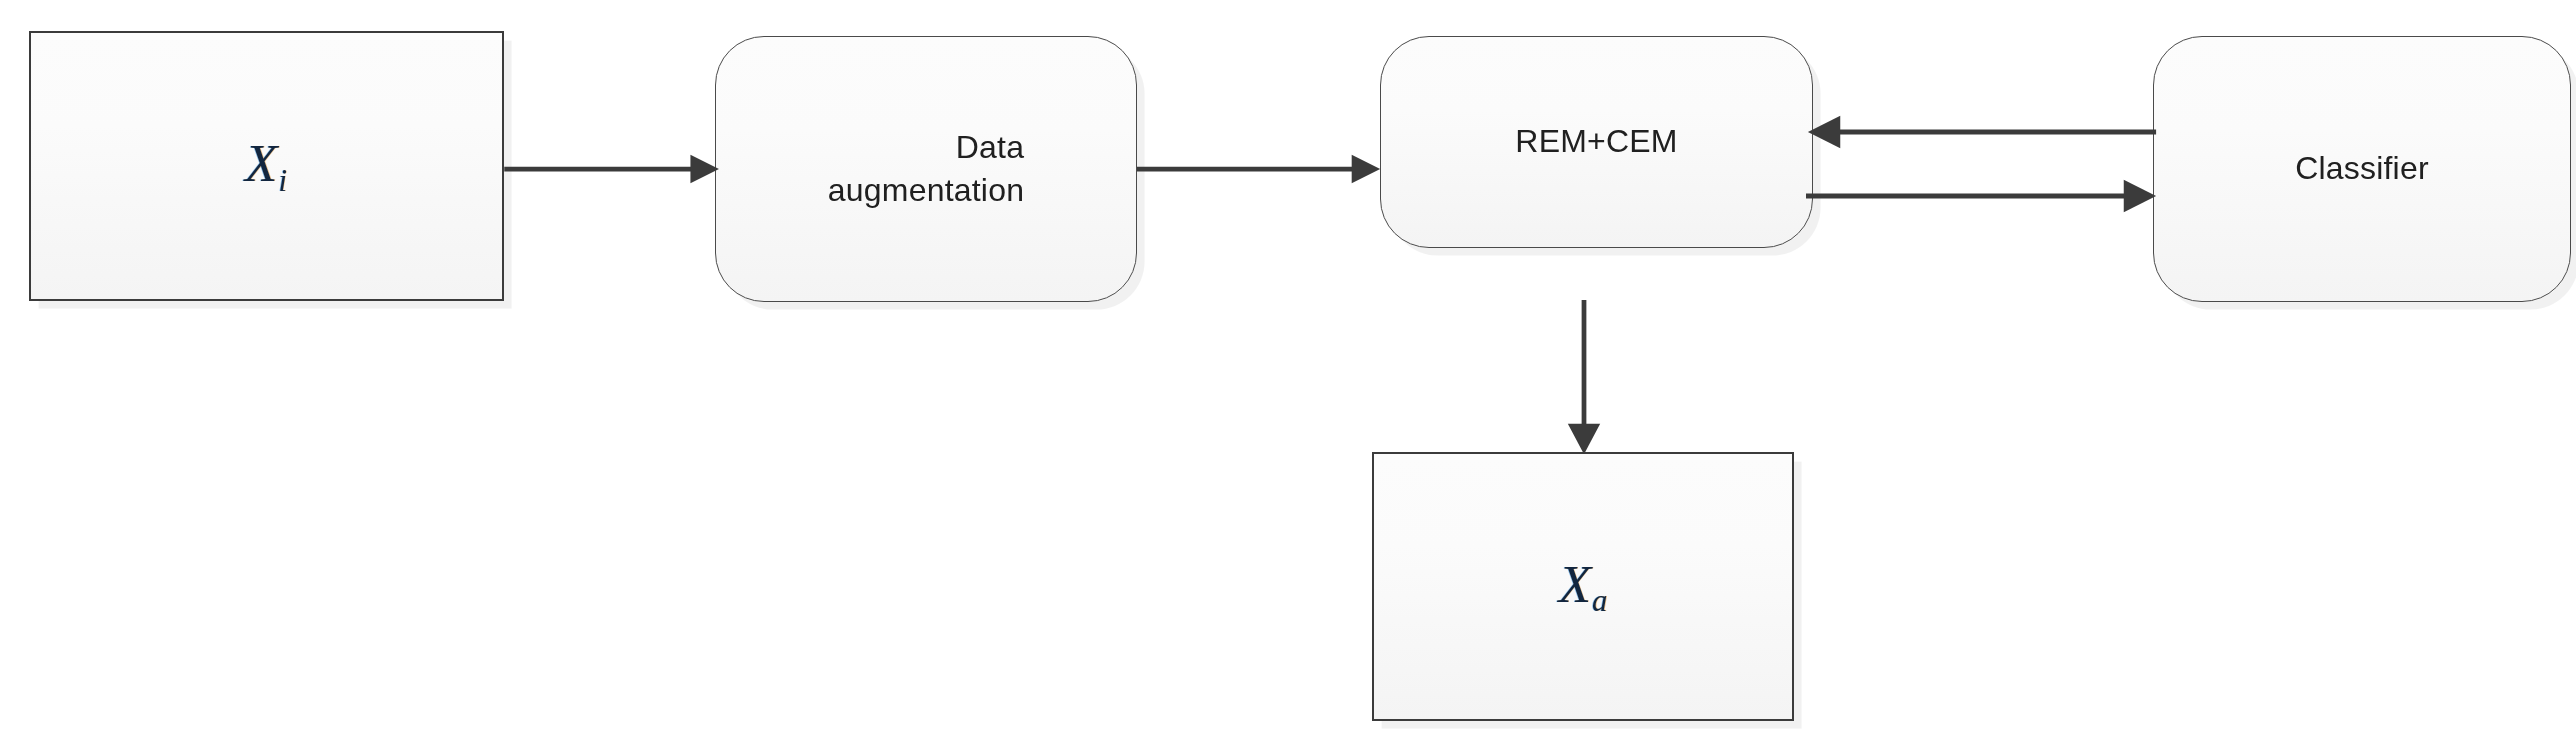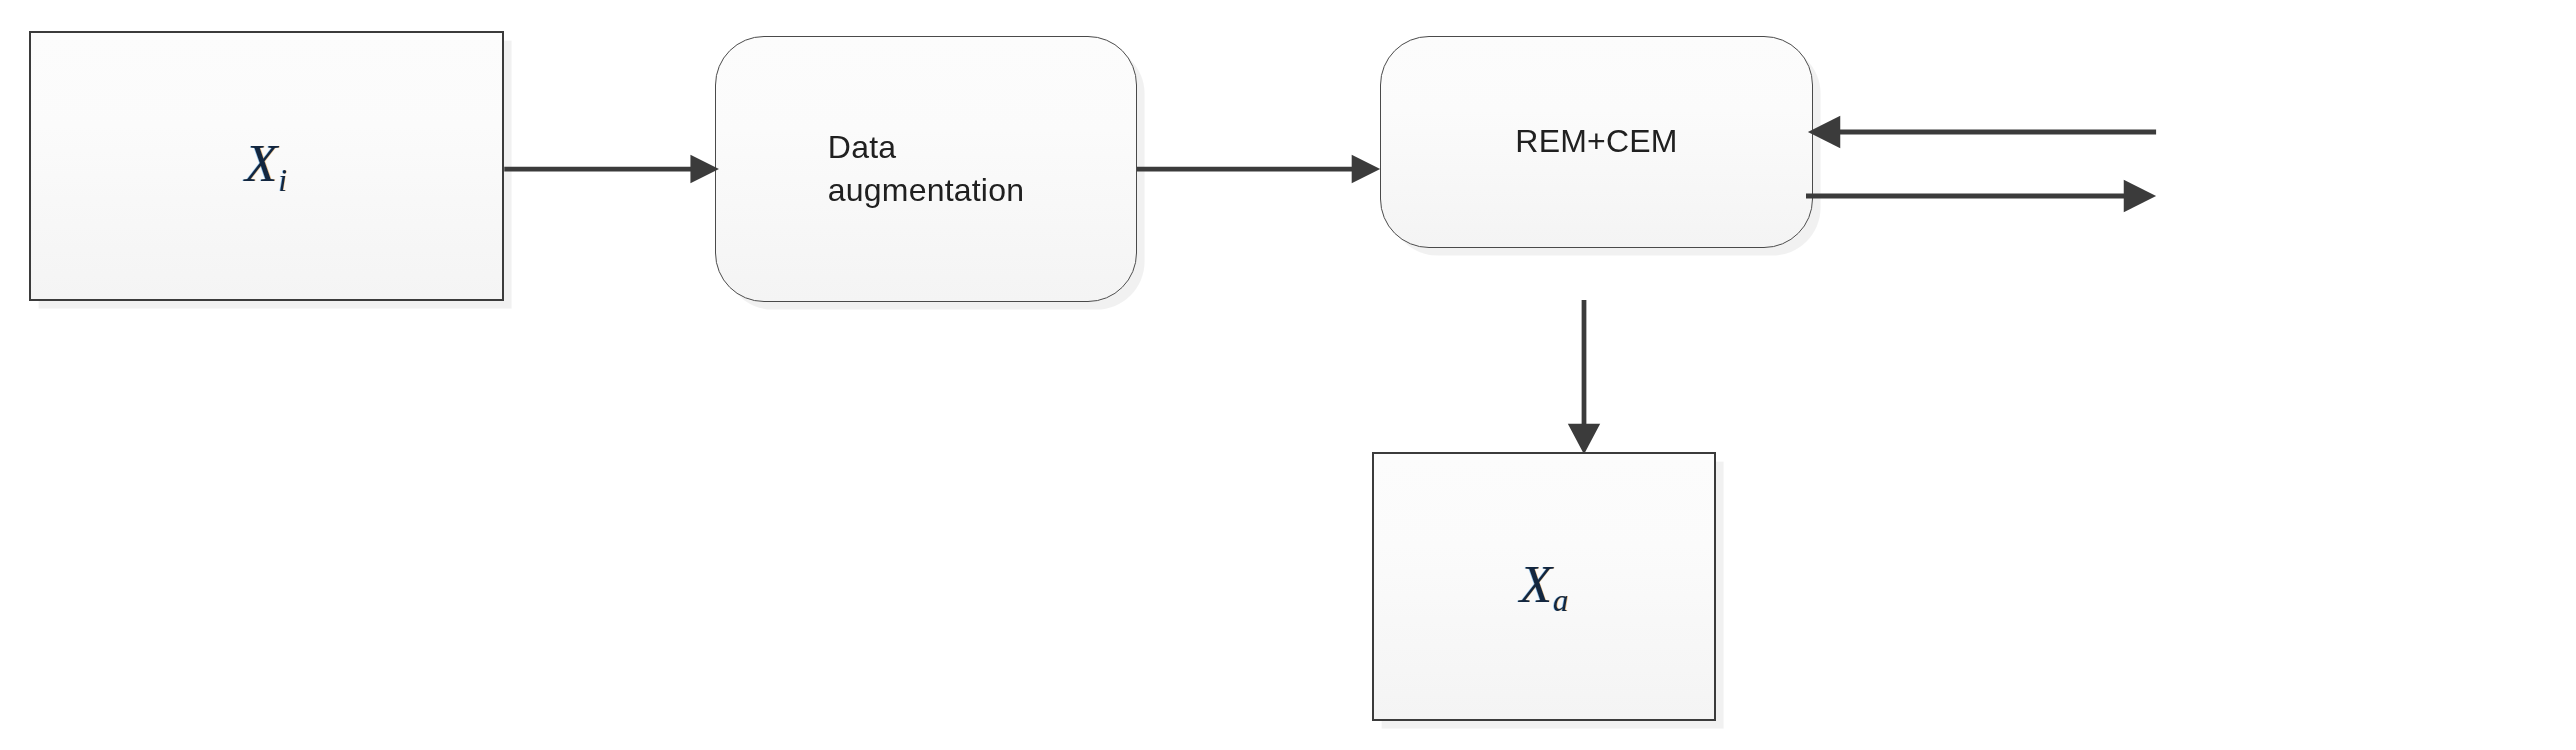--- a/index.html
+++ b/index.html
@@ -16,21 +16,21 @@
     height: 751px;
     background: #ffffff;
     overflow: hidden;
   }
   .node {
     position: absolute;
     box-sizing: border-box;
     display: flex;
     align-items: center;
     justify-content: center;
-    text-align: left;
+    text-align: right;
     background-image: linear-gradient(to bottom, #fcfcfc 0%, #fbfbfb 35%, #f4f4f4 100%);
     border: 2.9px solid #3b3b3b;
     box-shadow: 8.6px 8.6px 0 -1px rgba(0,0,0,0.055);
     color: #1a1a1a;
   }
   .node.rect {
     border-radius: 0;
   }
   .node.rounded {
     border-radius: 49px;
@@ -59,21 +59,21 @@
     vertical-align: -0.32em;
     font-style: italic;
     margin-left: 1px;
   }
 
   
   #node-xi        { left: 28.5px;   top: 31px;  width: 475px; height: 270px; }
   #node-aug       { left: 715px;  top: 36px;  width: 422px; height: 266px; }
   #node-remcem    { left: 1380px; top: 36px;  width: 433px; height: 212px; }
   #node-classifier{ left: 2153px; top: 36px;  width: 418px; height: 266px; }
-  #node-xa        { left: 1372px; top: 452px; width: 344px; height: 269px; }
+  #node-xa        { left: 1372px; top: 452px; width: 422px; height: 269px; }
 
   
   .conn { position: absolute; }
   .conn svg { display: block; overflow: visible; }
 
   #conn-xi-aug      { left: 504px;  top: 150px; }
   #conn-aug-remcem  { left: 1137px; top: 150px; }
   #conn-clf-remcem  { left: 1806px; top: 112px; }
   #conn-remcem-clf  { left: 1806px; top: 176px; }
   #conn-remcem-xa   { left: 1564px; top: 300px; }
@@ -89,20 +89,23 @@
 
   <div class="node rounded" id="node-aug">
     <span class="node-label">Data
 augmentation</span>
   </div>
 
   <div class="node rounded" id="node-remcem">
     <span class="node-label">REM+CEM</span>
   </div>
 
+  <div class="node rounded" id="node-classifier">
+    <span class="node-label">Classifier</span>
+  </div>
 
   <div class="node rect" id="node-xa">
     <span class="math-label"><span>X</span><span class="sub">a</span></span>
   </div>
 
   <div class="conn" id="conn-xi-aug">
     <svg width="219" height="38" viewBox="0 0 230 40">
       <path d="M0,20 L198,20" stroke="#3b3b3b" stroke-width="5" fill="none"></path>
       <path d="M196,5 L226,20 L196,35 Z" fill="#3b3b3b"></path>
     </svg>

